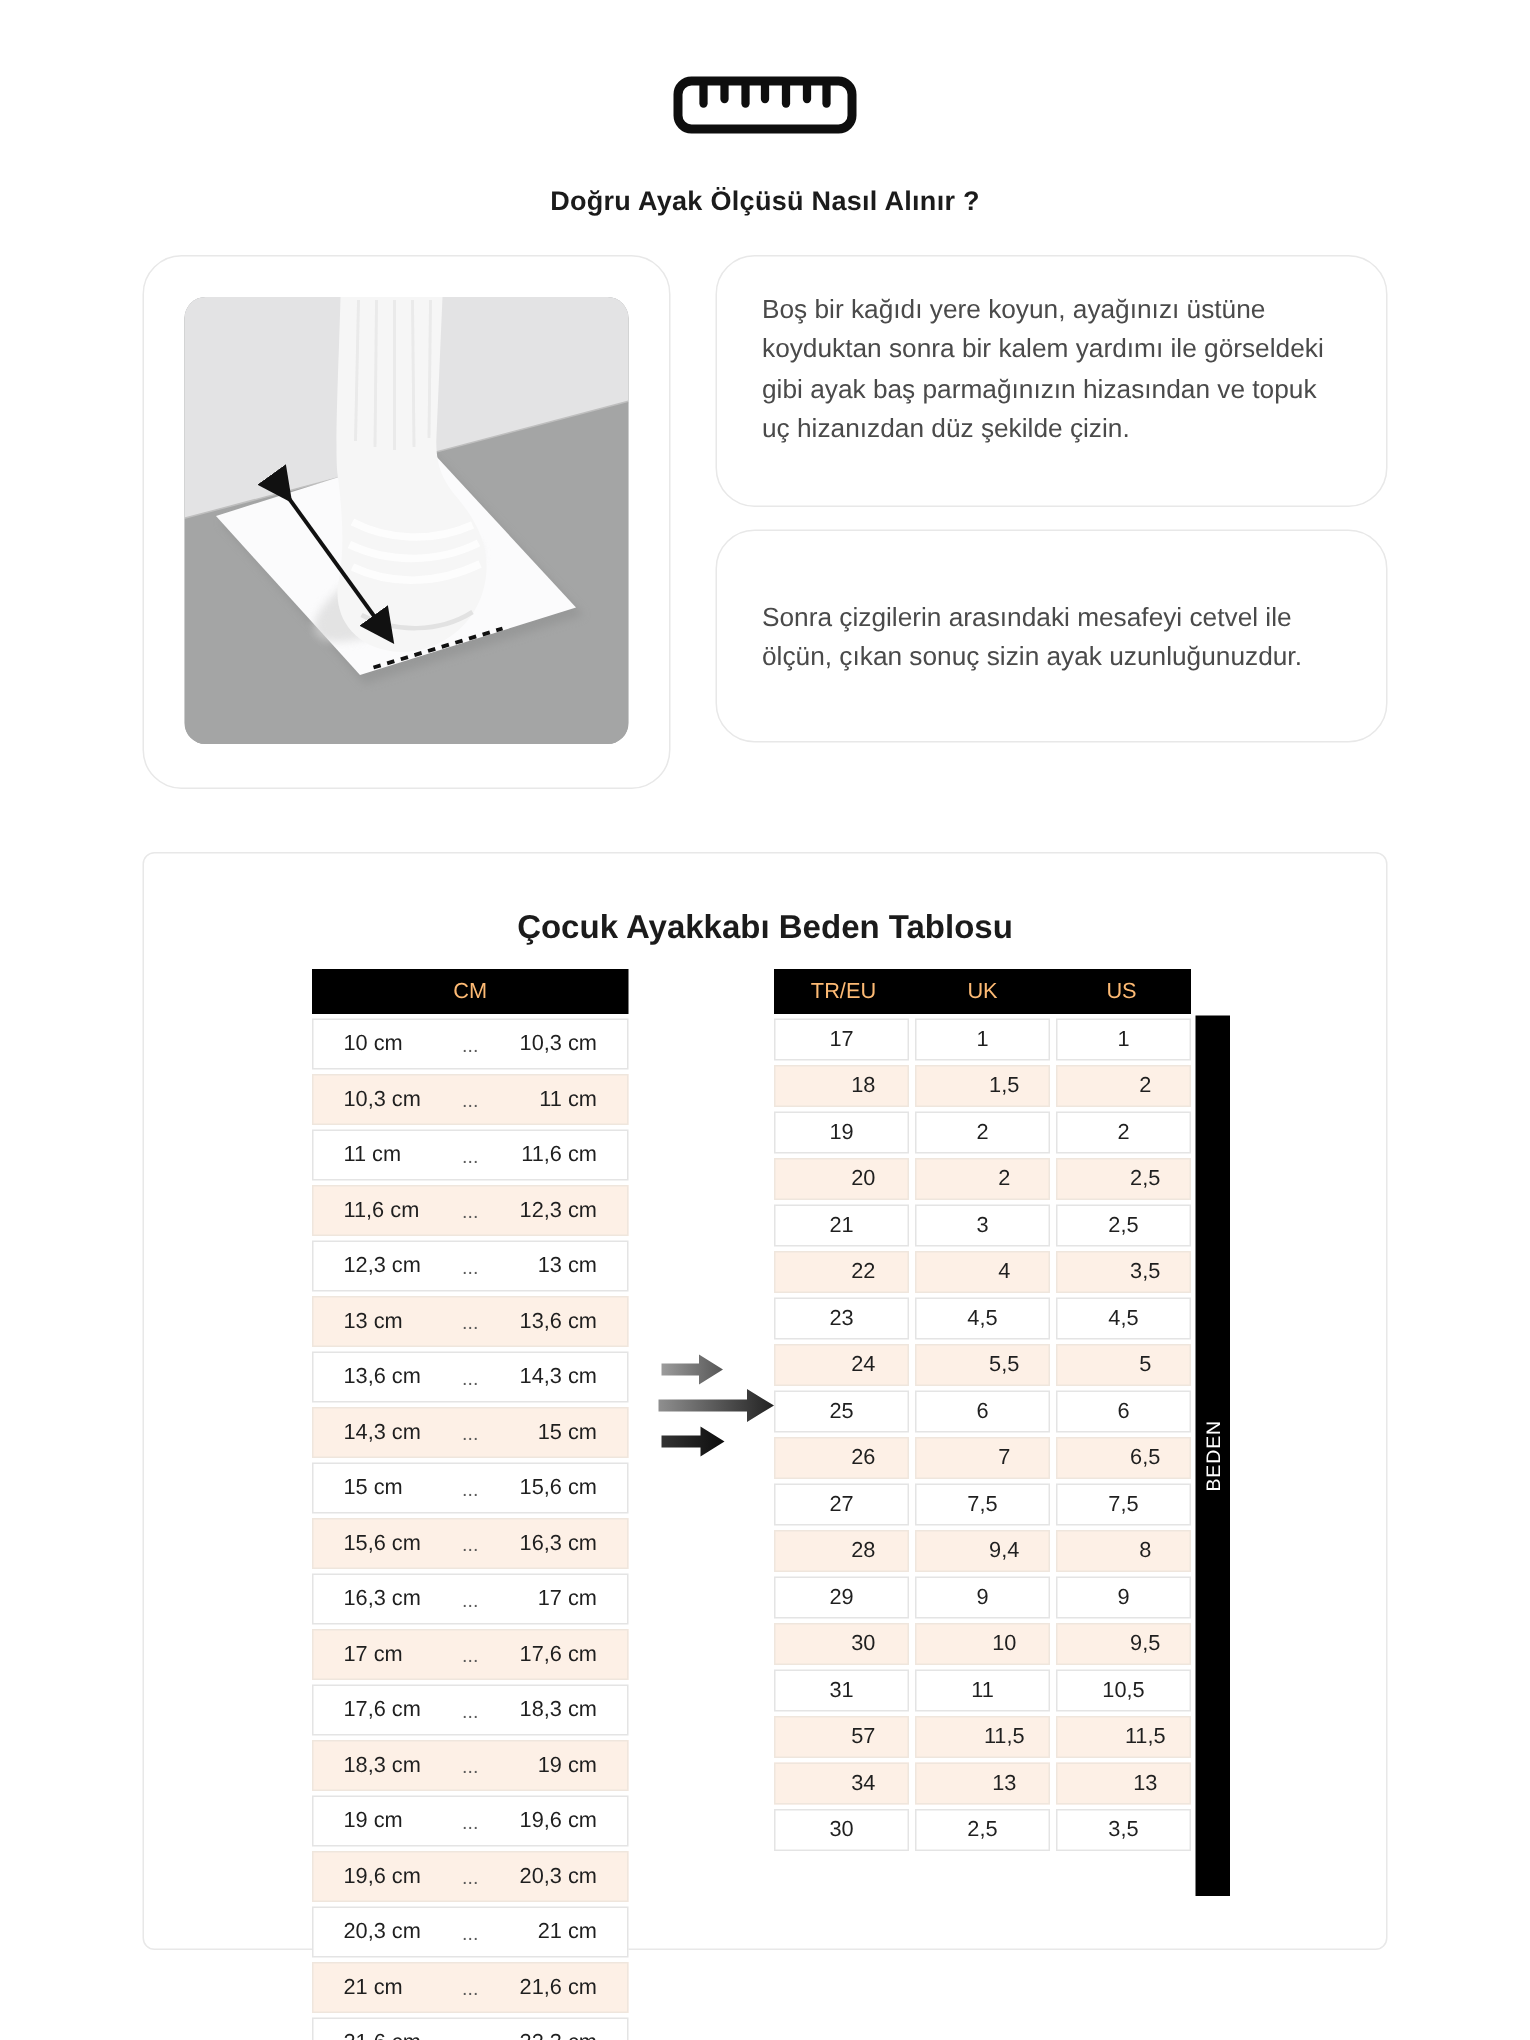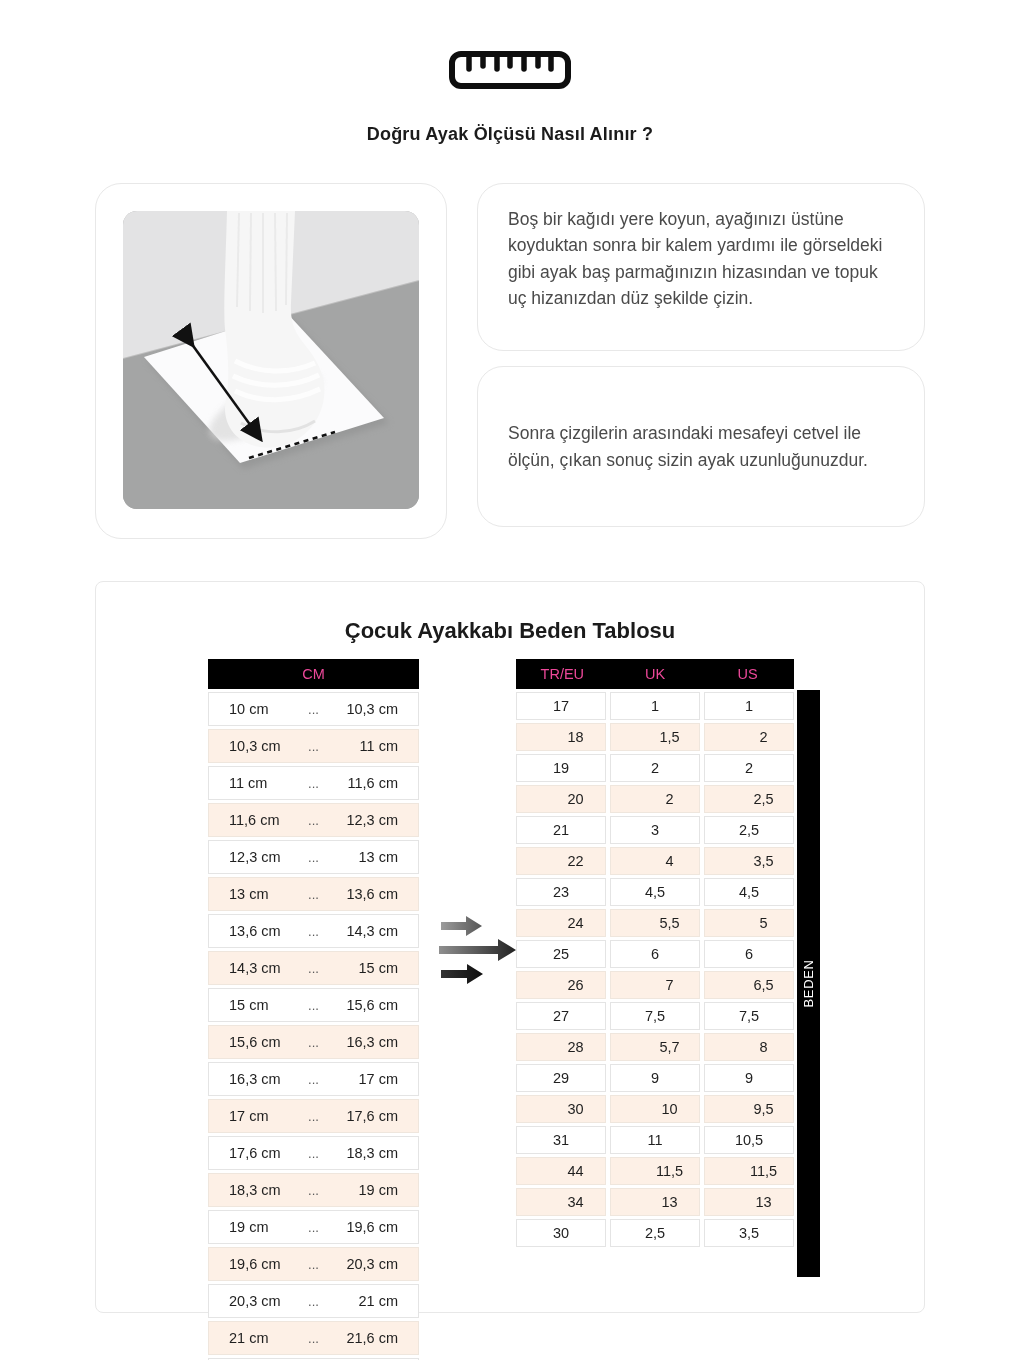--- a/index.html
+++ b/index.html
@@ -20,21 +20,21 @@
     font-size:18px;
     font-weight:700;
     color:#1b1b1b;
     letter-spacing:0.2px;
   }
   
   .intro{
     display:flex;
     gap:30px;
     padding:0 95px;
-    margin-top:38px;
+    margin-top:25px;
     align-items:flex-start;
   }
   .photo-card{
     box-sizing:border-box;
     width:352px;
     height:356px;
     border:1px solid #e8e8e8;
     border-radius:26px;
     padding:27px;
     background:#fff;
@@ -53,21 +53,21 @@
     gap:15px;
   }
   .text-card{
     box-sizing:border-box;
     border:1px solid #e8e8e8;
     border-radius:26px;
     background:#fff;
     padding:22px 30px;
   }
   .text-card.first{ height:168px; }
-  .text-card.second{ height:161px; display:flex; align-items:center; padding-top:0; padding-bottom:0; }
+  .text-card.second{ height:142px; display:flex; align-items:center; padding-top:0; padding-bottom:0; }
   .text-card p{
     margin:0;
     font-size:17.5px;
     line-height:1.5;
     color:#4a4a4a;
   }
   
   .table-card{
     position:relative;
     box-sizing:border-box;
@@ -84,21 +84,21 @@
     text-align:center;
     font-size:22px;
     font-weight:700;
     color:#1b1b1b;
   }
   .cm-table{ position:absolute; left:112px; top:77px; width:211px; }
   .size-table{ position:absolute; left:420px; top:77px; width:278px; }
   .tbl-header{
     height:30px;
     background:#000;
-    color:#ec4899;
+    color:#fdba74;
     font-size:14.5px;
     display:flex;
     align-items:center;
     justify-content:center;
     margin-bottom:2px;
   }
   .size-table .tbl-header span{ flex:1; text-align:center; }
   .cm-row{
     box-sizing:border-box;
     height:28px;
@@ -411,40 +411,40 @@
             <div class="size-cell">7</div>
             <div class="size-cell">6,5</div>
           </div>
           <div class="size-row">
             <div class="size-cell">27</div>
             <div class="size-cell">7,5</div>
             <div class="size-cell">7,5</div>
           </div>
           <div class="size-row alt">
             <div class="size-cell">28</div>
-            <div class="size-cell">5,7</div>
+            <div class="size-cell">9,4</div>
             <div class="size-cell">8</div>
           </div>
           <div class="size-row">
             <div class="size-cell">29</div>
             <div class="size-cell">9</div>
             <div class="size-cell">9</div>
           </div>
           <div class="size-row alt">
             <div class="size-cell">30</div>
             <div class="size-cell">10</div>
             <div class="size-cell">9,5</div>
           </div>
           <div class="size-row">
             <div class="size-cell">31</div>
             <div class="size-cell">11</div>
             <div class="size-cell">10,5</div>
           </div>
           <div class="size-row alt">
-            <div class="size-cell">44</div>
+            <div class="size-cell">57</div>
             <div class="size-cell">11,5</div>
             <div class="size-cell">11,5</div>
           </div>
           <div class="size-row alt">
             <div class="size-cell">34</div>
             <div class="size-cell">13</div>
             <div class="size-cell">13</div>
           </div>
           <div class="size-row">
             <div class="size-cell">30</div>

